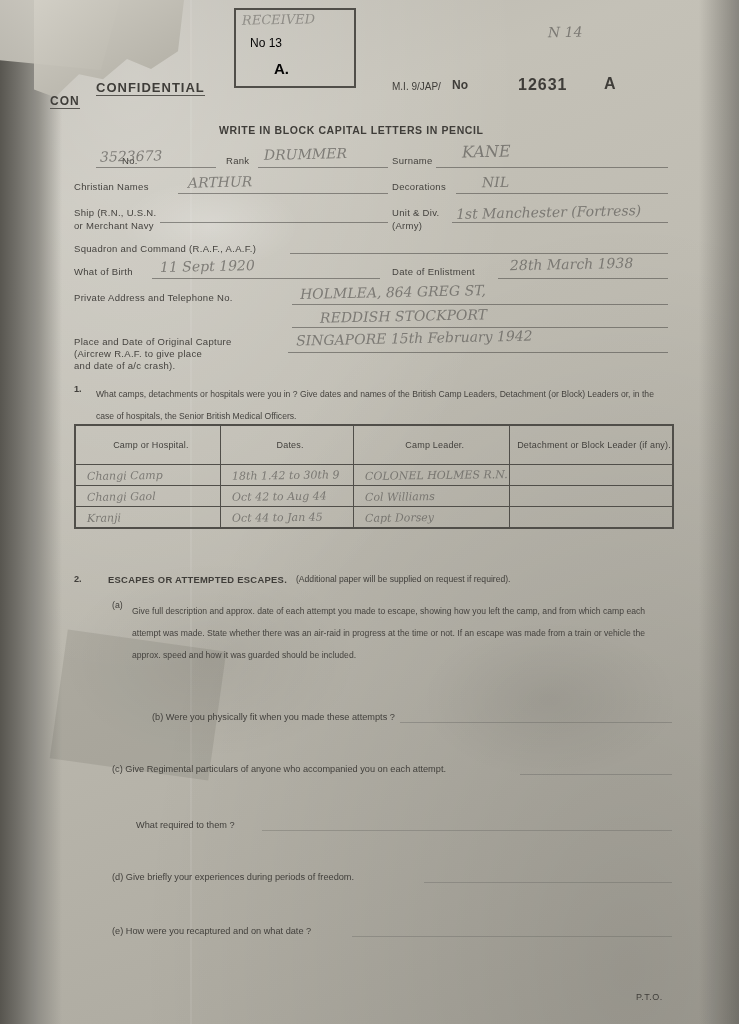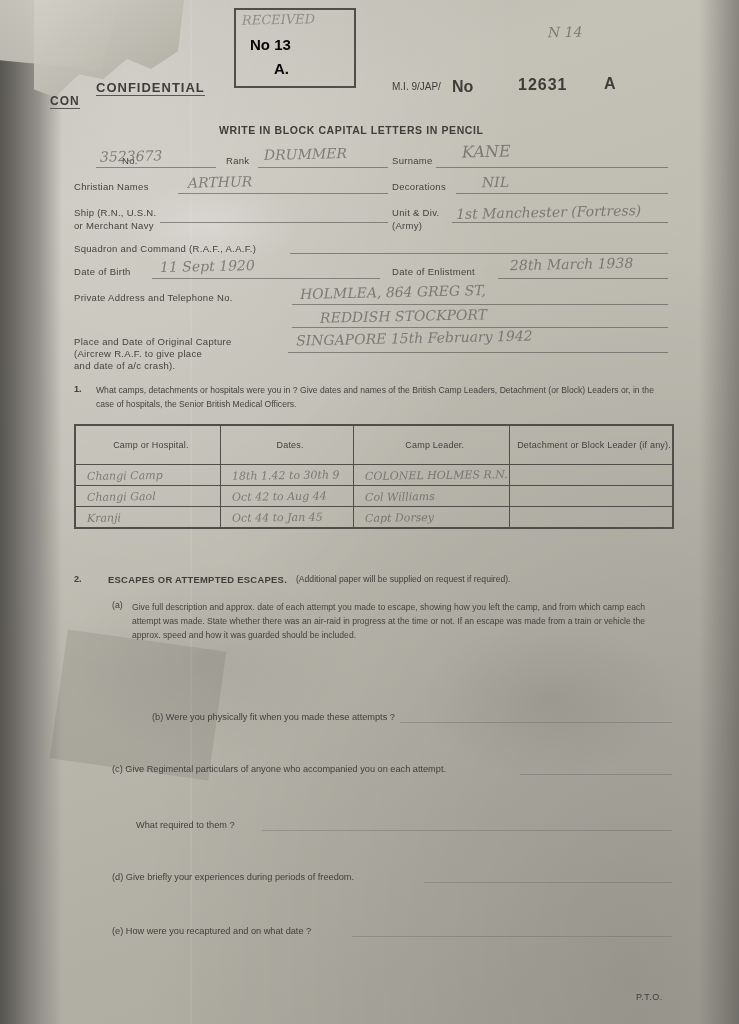--- a/index.html
+++ b/index.html
@@ -57,40 +57,40 @@
 
   
   .rule{position:absolute;height:0;border-bottom:1px solid rgba(70,68,64,.55);}
 
   
   #stampbox{
     position:absolute;left:234px;top:8px;width:118px;height:76px;
     border:2px solid #4d4b46;
   }
   #stampbox .s1{position:absolute;left:10px;top:4px;font-size:13px;}
-  #stampbox .s2{position:absolute;left:14px;top:26px;font-size:15px;font-weight:bold;}
+  #stampbox .s2{position:absolute;left:14px;top:26px;font-size:12px;font-weight:normal;}
   #stampbox .s3{position:absolute;left:38px;top:50px;font-size:15px;font-weight:bold;}
 
   
   #tbl{position:absolute;left:74px;top:424px;width:598px;border:1px solid #4d4b46;}
   #tbl table{border-collapse:collapse;width:100%;}
   #tbl th,#tbl td{border:1px solid #4d4b46;padding-left:7px;}
   #tbl th{
     font-size:9px;font-weight:normal;letter-spacing:.2px;color:#3f3d39;
     height:36px;vertical-align:middle;
   }
   #tbl td{height:18px;}
   .c1{width:150px;} .c2{width:128px;} .c3{width:140px;} .c4{width:180px;}
 
   .hwcell{font-family:"DejaVu Serif",serif;font-size:11px;color:#5d5b57;opacity:.72;
           font-style:italic;padding-left:4px;white-space:nowrap;transform:rotate(-.8deg);}
 
   .q{position:absolute;font-size:9.2px;color:#3d3b37;}
   .qn{position:absolute;font-size:9.2px;color:#3d3b37;font-weight:bold;}
-  .para{position:absolute;font-size:8.6px;color:#403e3a;line-height:14px;}
+  .para{position:absolute;font-size:8.6px;color:#403e3a;line-height:22px;}
 
   
   .crease{position:absolute;background:rgba(255,255,255,.22);}
   .dark{position:absolute;background:rgba(40,38,34,.10);}
 </style>
 </head>
 <body>
 
 <div id="sheet">
 
@@ -108,21 +108,21 @@
   <div id="stampbox">
     <div class="s1 hw sm" style="position:absolute;left:6px;top:2px;opacity:.55;">RECEIVED</div>
     <div class="s2">No 13</div>
     <div class="s3">A.</div>
   </div>
 
   <div class="txt bold und" style="left:96px;top:80px;font-size:13px;letter-spacing:1px;">CONFIDENTIAL</div>
   <div class="txt bold und" style="left:50px;top:94px;font-size:12px;letter-spacing:1px;">CON</div>
 
   <div class="txt" style="left:392px;top:81px;font-size:10px;">M.I. 9/JAP/</div>
-  <div class="txt bold" style="left:452px;top:78px;font-size:16px;">No</div>
+  <div class="txt bold" style="left:452px;top:78px;font-size:12px;">No</div>
   <div class="txt bold" style="left:518px;top:76px;font-size:16px;letter-spacing:1px;">12631</div>
   <div class="txt bold" style="left:604px;top:75px;font-size:16px;">A</div>
 
   <div class="txt bold" style="left:219px;top:124px;font-size:10.5px;letter-spacing:.6px;">WRITE IN BLOCK CAPITAL LETTERS IN PENCIL</div>
 
   <div class="lbl" style="position:absolute;left:74px;top:155px;padding-left:48px;">No.</div>
   <div class="rule" style="left:96px;top:167px;width:120px;"></div>
   <div class="hw med" style="left:100px;top:148px;">3523673</div>
 
   <div class="lbl" style="position:absolute;left:226px;top:155px;">Rank</div>
@@ -146,21 +146,21 @@
   <div class="rule" style="left:160px;top:222px;width:228px;"></div>
 
   <div class="lbl" style="position:absolute;left:392px;top:207px;">Unit &amp; Div.</div>
   <div class="lbl" style="position:absolute;left:392px;top:220px;">(Army)</div>
   <div class="rule" style="left:452px;top:222px;width:216px;"></div>
   <div class="hw med" style="left:456px;top:204px;">1st Manchester (Fortress)</div>
 
   <div class="lbl" style="position:absolute;left:74px;top:243px;">Squadron and Command (R.A.F., A.A.F.)</div>
   <div class="rule" style="left:290px;top:253px;width:378px;"></div>
 
-  <div class="lbl" style="position:absolute;left:74px;top:266px;">Date of Birth</div>
+  <div class="lbl" style="position:absolute;left:74px;top:266px;">What of Birth</div>
   <div class="rule" style="left:152px;top:278px;width:228px;"></div>
   <div class="hw med" style="left:160px;top:258px;">11 Sept 1920</div>
 
   <div class="lbl" style="position:absolute;left:392px;top:266px;">Date of Enlistment</div>
   <div class="rule" style="left:498px;top:278px;width:170px;"></div>
   <div class="hw med" style="left:510px;top:256px;">28th March 1938</div>
 
   <div class="lbl" style="position:absolute;left:74px;top:292px;">Private Address and Telephone No.</div>
   <div class="rule" style="left:292px;top:304px;width:376px;"></div>
   <div class="rule" style="left:292px;top:327px;width:376px;"></div>

